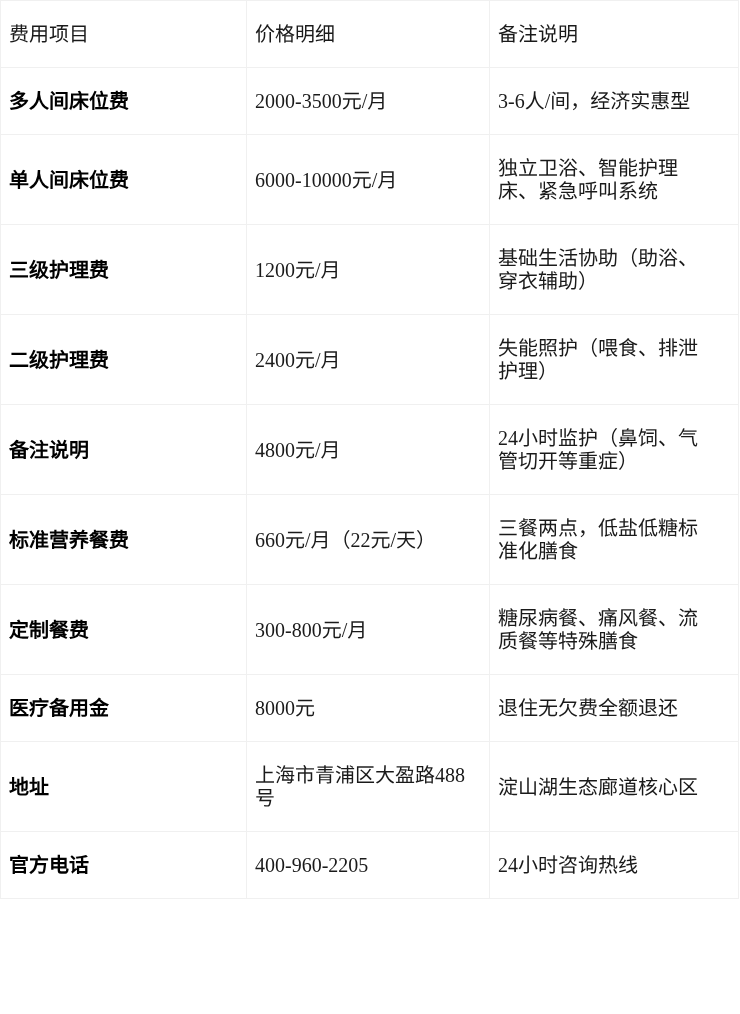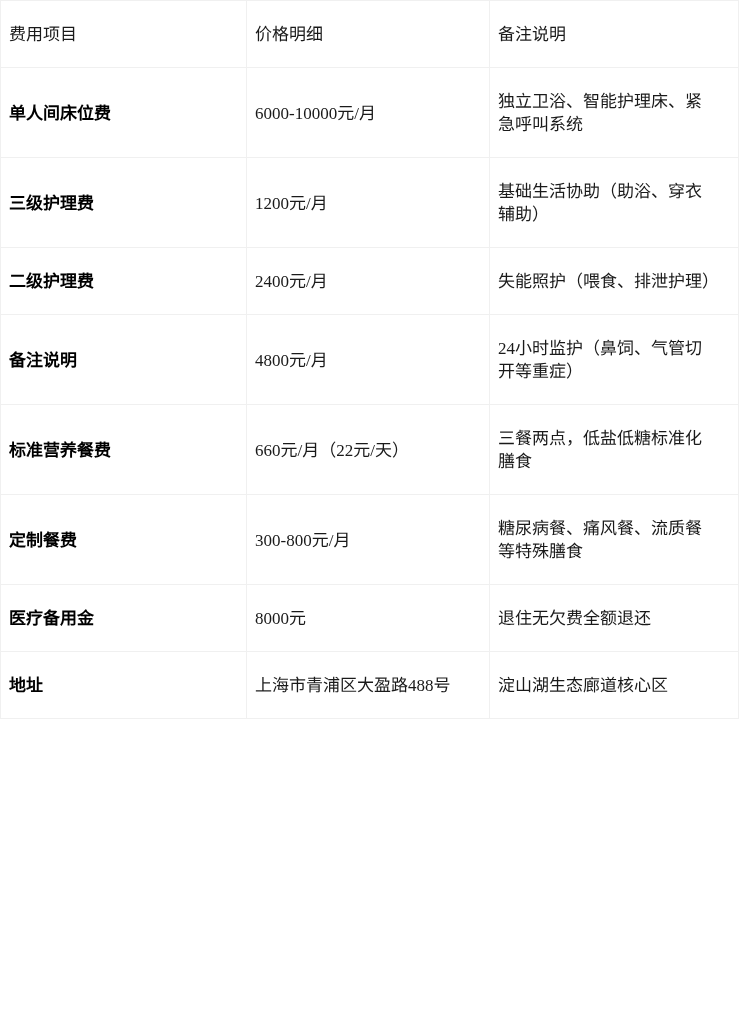--- a/index.html
+++ b/index.html
@@ -11,21 +11,21 @@
     width: 740px;
     font-family: "Liberation Serif", "DejaVu Serif", serif;
     color: #1a1a1a;
   }
   table.pricing {
     width: 738px;
     margin: 0;
     border-collapse: collapse;
     table-layout: fixed;
     background: #ffffff;
-    font-size: 17px;
+    font-size: 20px;
   }
   col.c-item  { width: 246px; }
   col.c-price { width: 243px; }
   col.c-note  { width: 249px; }
   th, td {
     border: 1px solid #f0f0f0;
     text-align: left;
     vertical-align: middle;
     padding: 22px 8px 21px 8px;
     line-height: 23px;
@@ -56,20 +56,25 @@
   </colgroup>
   <thead>
     <tr>
       <th class="head-cell">费用项目</th>
       <th class="head-cell">价格明细</th>
       <th class="head-cell">备注说明</th>
     </tr>
   </thead>
   <tbody>
     <tr>
+      <td class="item-cell">多人间床位费</td>
+      <td class="price-cell">2000-3500元/月</td>
+      <td class="note-cell">3-6人/间，经济实惠型</td>
+    </tr>
+    <tr>
       <td class="item-cell">单人间床位费</td>
       <td class="price-cell">6000-10000元/月</td>
       <td class="note-cell">独立卫浴、智能护理床、紧急呼叫系统</td>
     </tr>
     <tr>
       <td class="item-cell">三级护理费</td>
       <td class="price-cell">1200元/月</td>
       <td class="note-cell">基础生活协助（助浴、穿衣辅助）</td>
     </tr>
     <tr>
@@ -95,14 +100,19 @@
     <tr>
       <td class="item-cell">医疗备用金</td>
       <td class="price-cell">8000元</td>
       <td class="note-cell">退住无欠费全额退还</td>
     </tr>
     <tr>
       <td class="item-cell">地址</td>
       <td class="price-cell">上海市青浦区大盈路488号</td>
       <td class="note-cell">淀山湖生态廊道核心区</td>
     </tr>
+    <tr>
+      <td class="item-cell">官方电话</td>
+      <td class="price-cell">400-960-2205</td>
+      <td class="note-cell">24小时咨询热线</td>
+    </tr>
   </tbody>
 </table>
 
 </body></html>

